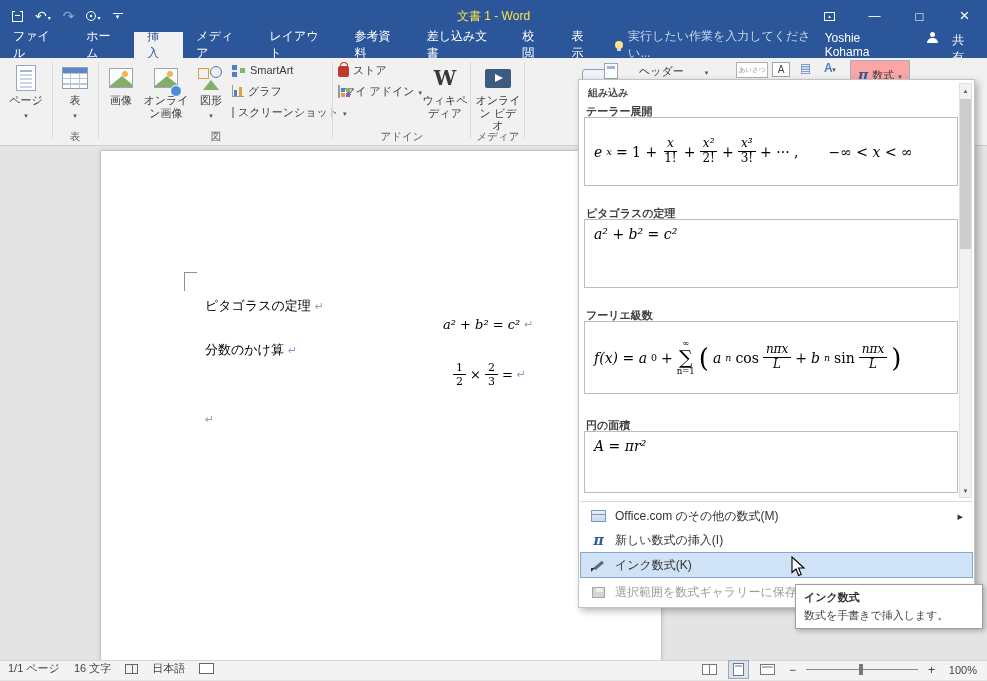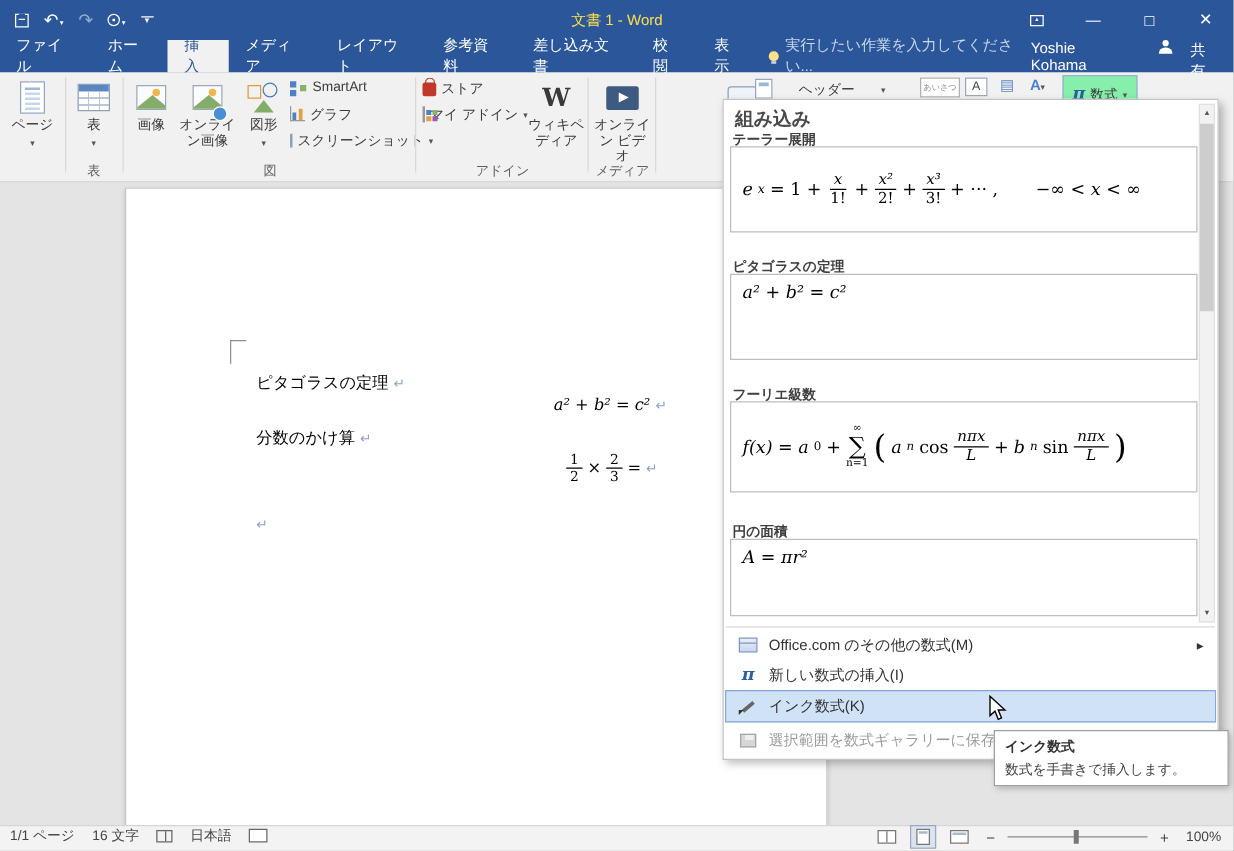--- a/index.html
+++ b/index.html
@@ -84,21 +84,21 @@
 .i-link::after{left:9px;top:4px}
 .i-comment{width:24px;height:18px;border:1px solid #8f9fb5;background:#eef3fa;border-radius:3px;position:relative}
 .i-comment::after{content:"";position:absolute;left:4px;bottom:-6px;border-top:6px solid #8f9fb5;border-right:6px solid transparent}
 .i-header{width:14px;height:16px;border:1px solid #9aa7b8;background:#fff;position:relative}
 .i-header::before{content:"";position:absolute;left:2px;right:2px;top:2px;height:3px;background:#9fb6d9}
 .i-greet{width:32px;height:16px;border:1px solid #b0b0b0;background:#fff;display:flex;align-items:center;justify-content:center;font-size:6.5px;color:#888}
 .i-textbox{width:18px;height:15px;border:1px solid #9aa7b8;display:flex;align-items:center;justify-content:center;font-size:10px;color:#444;background:#fff}
 .i-quickparts::before{content:"▤";font-size:12px;color:#5b87c5;line-height:1}
 .i-wordart::before{content:"A";font-size:12px;font-weight:bold;color:#4f81c7;line-height:1}
 .i-pi::before{content:"π";font-family:"DejaVu Serif","Liberation Serif",serif;font-style:italic;font-weight:bold;font-size:14px;color:#2e5d9e;line-height:1}
-.eqbtn{position:absolute;display:flex;align-items:center;gap:4px;padding:14px 7px;background:#86efac;border:1px solid #9ab0cf;font-size:11px;color:#3b3b3b;height:30px}
+.eqbtn{position:absolute;display:flex;align-items:center;gap:4px;padding:14px 7px;background:#fca5a5;border:1px solid #9ab0cf;font-size:11px;color:#3b3b3b;height:30px}
 
 
 .docarea{position:absolute;left:0;top:146px;width:987px;height:516px;background:#e4e4e4;overflow:hidden}
 .page{position:absolute;left:100px;top:4px;width:562px;height:512px;background:#fff;border:1px solid #c6c6c6;box-shadow:0 1px 4px rgba(0,0,0,.15)}
 .corner-mark{position:absolute;left:83px;top:121px;width:13px;height:19px;border-left:1px solid #8f8f8f;border-top:1px solid #8f8f8f}
 .dline{position:absolute;font-family:"DejaVu Serif","Liberation Serif",serif;font-size:13px;color:#000;display:flex;align-items:center;gap:4px;white-space:nowrap}
 .itl{font-style:italic}
 .pmark{color:#8ba3c6;font-size:11px;font-family:"DejaVu Sans","Liberation Sans",sans-serif}
 .dfrac{display:inline-flex;flex-direction:column;align-items:center;font-size:11px;line-height:1.2}
 .dfrac .dnum{border-bottom:1px solid #000;padding:0 3px}
@@ -119,21 +119,21 @@
 .i-print::before{content:"";position:absolute;left:1px;right:1px;top:1px;height:2px;background:#aab8cc}
 .i-web{width:15px;height:11px;border:1px solid #777;background:#fff;position:relative}
 .i-web::before{content:"";position:absolute;left:1px;right:1px;top:1px;height:2px;background:#aab8cc}
 .zoom-track{width:112px;height:1px;background:#8a8a8a;position:relative;display:inline-block}
 .zoom-thumb{position:absolute;left:53px;top:-5px;width:4px;height:11px;background:#777}
 .zoom-out,.zoom-in{font-size:12px;color:#444;padding:0 2px}
 .zoom-label{min-width:32px;text-align:right}
 
 
 .eq-dropdown{position:absolute;left:578px;top:79px;width:397px;height:529px;background:#fff;border:1px solid #c3c3c3;box-shadow:3px 3px 7px rgba(0,0,0,.28);z-index:40}
-.em-header{position:absolute;left:9px;top:6px;font-size:15px;font-weight:bold;color:#4a4a4a}
+.em-header{position:absolute;left:9px;top:6px;font-size:10px;font-weight:bold;color:#4a4a4a}
 .em-label{position:absolute;left:7px;font-size:11px;font-weight:bold;color:#3f3f3f}
 .eq-box{position:absolute;left:5px;width:374px;border:1px solid #bdbdbd;background:#fff;display:flex;align-items:center}
 .eq-box.topalign{align-items:flex-start}
 .eq{font-family:"DejaVu Serif","Liberation Serif",serif;font-size:14px;color:#000;display:flex;align-items:center;gap:4px;padding:6px 9px;flex-wrap:nowrap}
 .v{font-style:italic}
 .sup{font-size:10px}
 .eq sub{font-size:9.5px}
 .frac{display:inline-flex;flex-direction:column;align-items:center;font-size:12px;line-height:1.15}
 .frac .num{border-bottom:1px solid #000;padding:0 3px}
 .frac .den{padding:0 3px}

